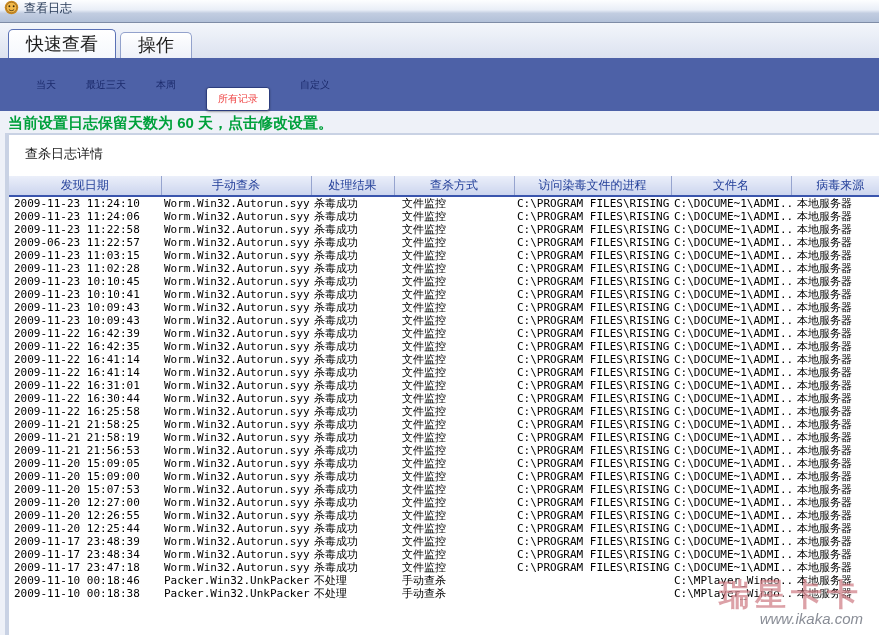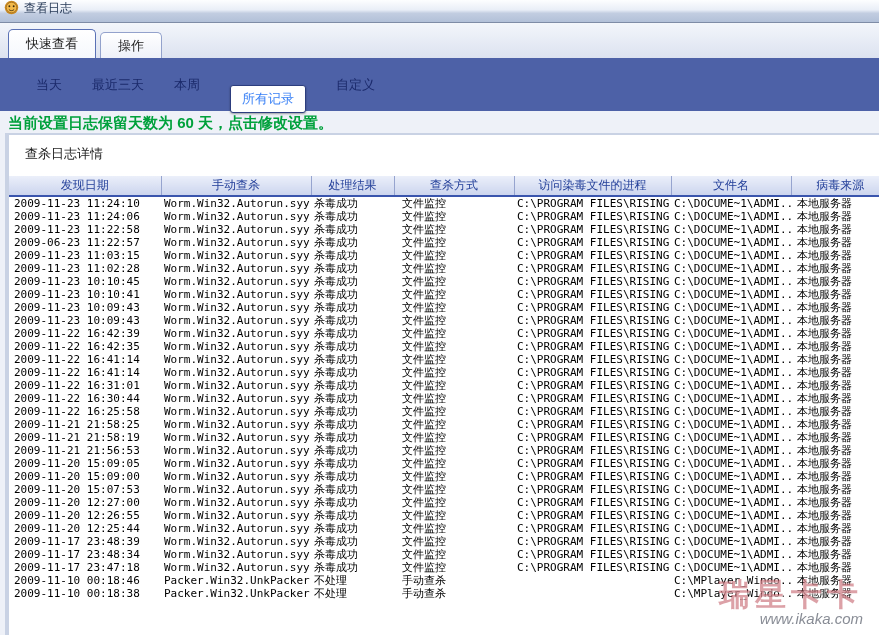--- a/index.html
+++ b/index.html
@@ -16,37 +16,37 @@
   }
   .app-icon { width:15px; height:15px; display:inline-block; }
   .titlebar .title { font-size:12px; color:#273a57; }
   
   .tabstrip {
     height:35px; background:linear-gradient(#f3f6fb,#dce2f0);
     display:flex; align-items:flex-end; padding-left:8px;
   }
   .tab {
     height:25px; line-height:25px; padding:0 17px; margin-right:4px;
-    font-size:13px; color:#1d1d1d; text-align:center;
+    font-size:18px; color:#1d1d1d; text-align:center;
     background:linear-gradient(#ffffff,#eef1f9);
     border:1px solid #93a2cc; border-bottom:none; border-radius:5px 5px 0 0;
     cursor:default;
   }
   .tab.active {
     height:28px; line-height:28px;
     border-color:#5a71b5; background:linear-gradient(#ffffff,#f5f8fd);
   }
   
   .blueband {
     height:53px; background:#4d61a7;
     display:flex; align-items:center; gap:30px; padding-left:36px;
   }
-  .nav-item { font-size:13px; color:#1b2a6b; cursor:default; }
+  .nav-item { font-size:10px; color:#1b2a6b; cursor:default; }
   .nav-item.selected {
-    background:#ffffff; color:#3b82f6; padding:4px 11px;
+    background:#ffffff; color:#ef4444; padding:4px 11px;
     border-radius:3px; border:1px solid #2c3d7e;
     box-shadow:0 1px 2px rgba(0,0,0,0.35);
     margin-top:28px;
   }
   
   .statusline {
     height:24px; line-height:24px; padding-left:8px;
     font-size:15px; font-weight:bold; color:#00a13c; background:#eef1f8;
     cursor:pointer;
   }

